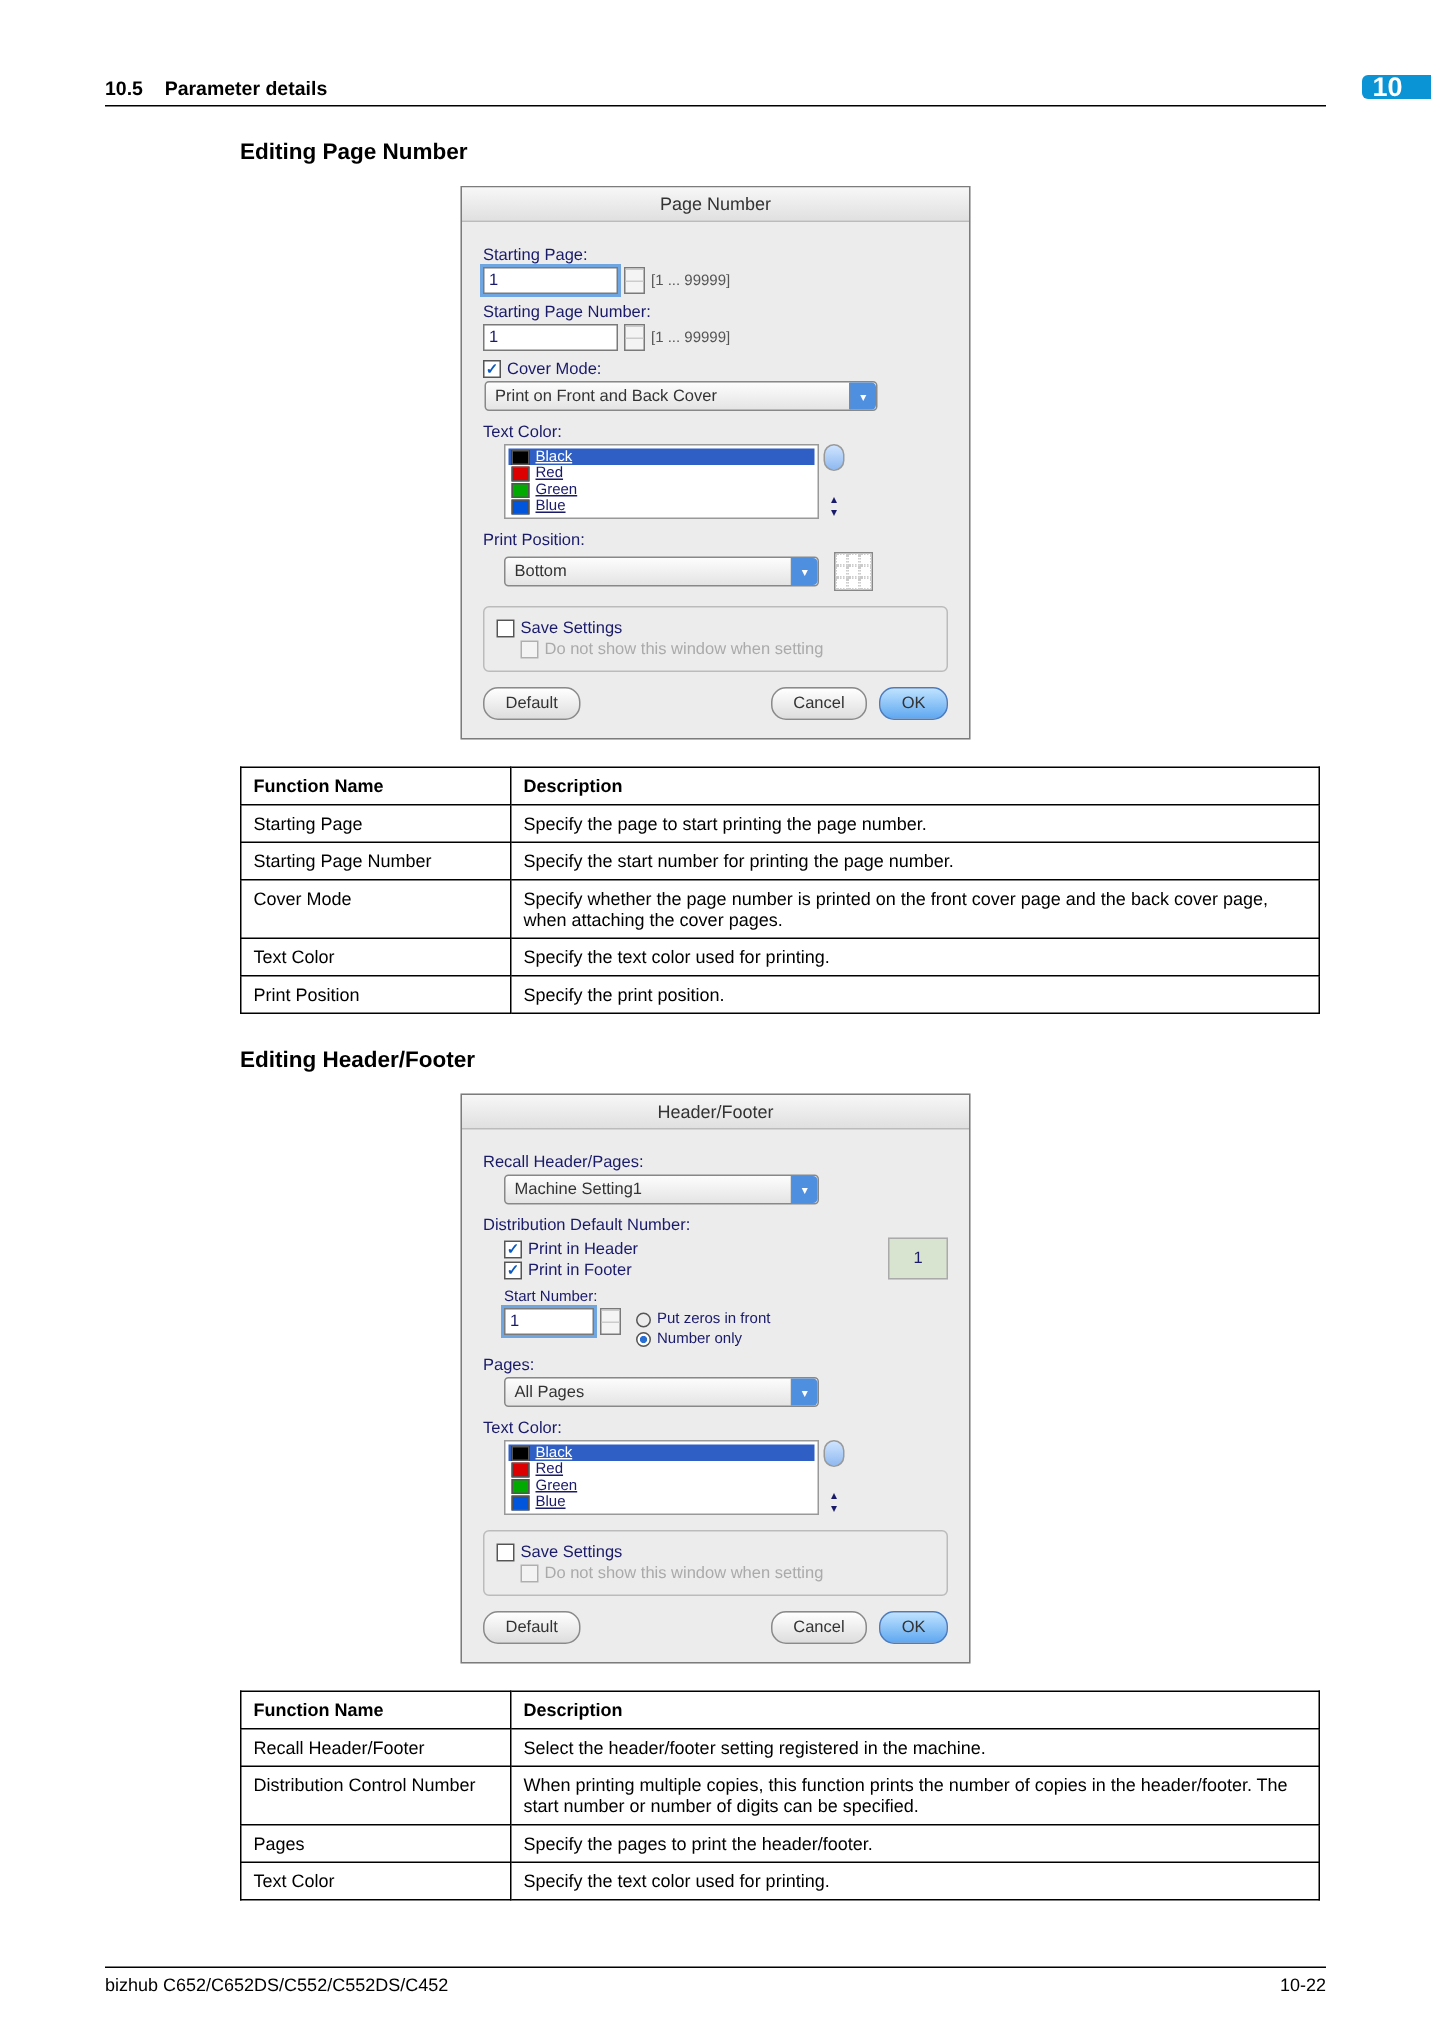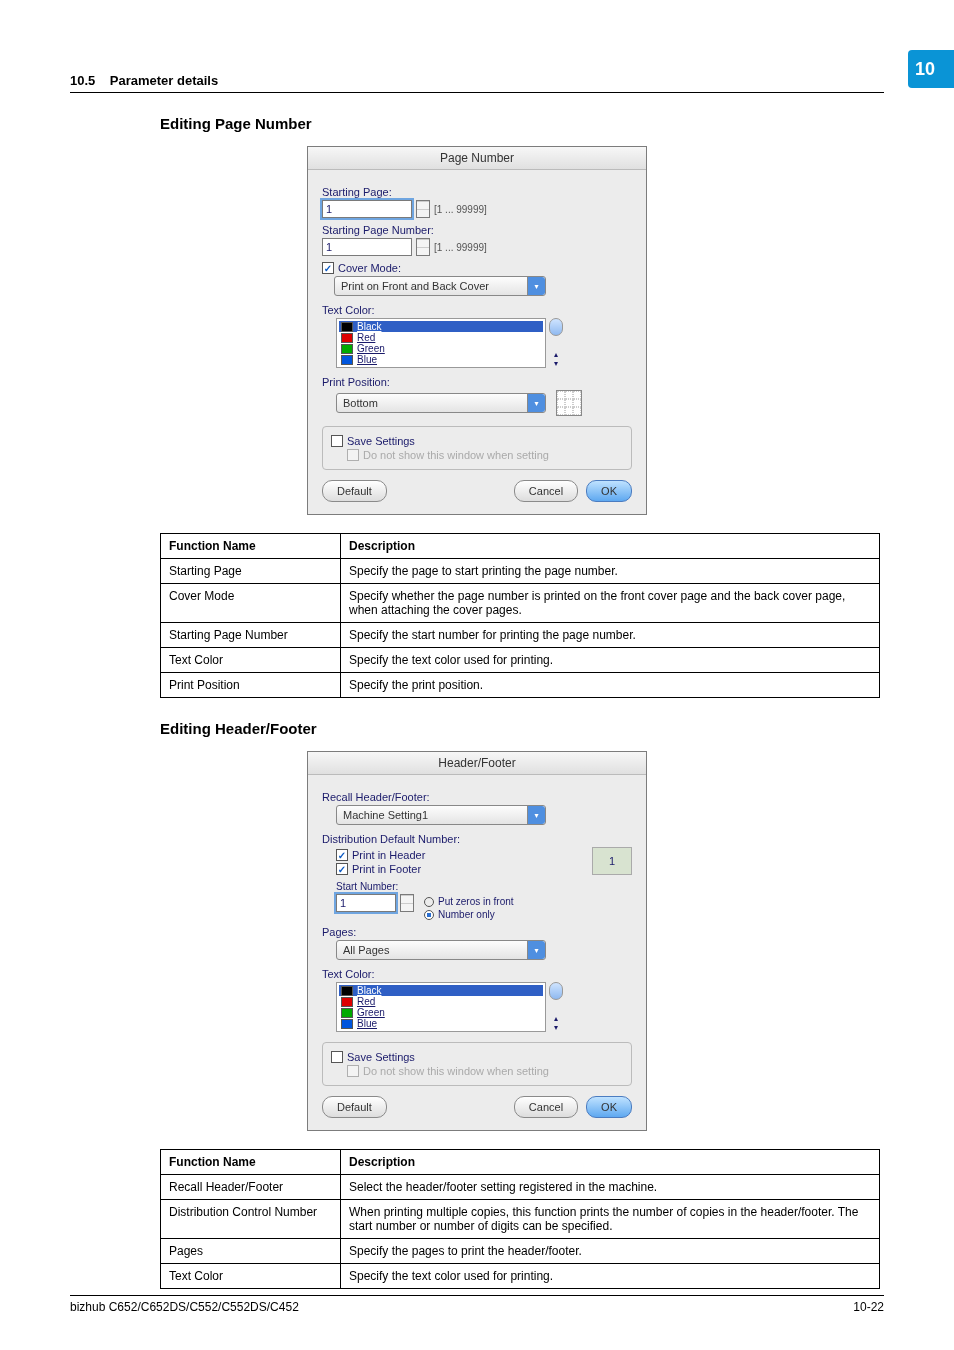--- a/index.html
+++ b/index.html
@@ -1,20 +1,20 @@
 <!DOCTYPE html>
 <html><head>
 <meta charset="utf-8">
 <style>
   * { box-sizing: border-box; margin: 0; padding: 0; }
   html, body { width: 954px; height: 1350px; font-family: Arial, Helvetica, sans-serif; background: #fff; color: #000; }
   .page { width: 954px; height: 1350px; position: relative; padding: 50px 70px 40px 70px; }
   .header-row { display: flex; justify-content: space-between; align-items: flex-end; border-bottom: 1px solid #000; padding-bottom: 4px; margin-bottom: 22px; }
   .header-left { font-size: 13px; font-weight: bold; }
-  .header-right { width: 46px; height: 38px; background: #0a94d6; color: #fff; font-weight: bold; font-size: 18px; display: flex; align-items: center; justify-content: center; border-top-left-radius: 4px; border-bottom-left-radius: 4px; margin-right:-70px; padding-right:12px;}
+  .header-right { width: 46px; height: 16px; background: #0a94d6; color: #fff; font-weight: bold; font-size: 18px; display: flex; align-items: center; justify-content: center; border-top-left-radius: 4px; border-bottom-left-radius: 4px; margin-right:-70px; padding-right:12px;}
   .section-title { font-size: 15px; font-weight: bold; margin: 10px 0 14px 90px; }
   .screenshot-box { width: 340px; margin: 0 auto 18px auto; border: 1px solid #7c7c7c; background: #ececec; font-family: "Lucida Grande","Segoe UI",Arial,sans-serif; font-size: 11px; color: #1a1a6a; }
   .sb-titlebar { text-align: center; padding: 4px 0; border-bottom: 1px solid #bbb; background: linear-gradient(#f7f7f7,#e0e0e0); font-size: 12px; color: #333; }
   .sb-inner { padding: 12px 14px 10px 14px; }
   .lbl { font-size: 11px; color: #1a1a6a; margin: 4px 0 2px 0; }
   .field-row { display: flex; align-items: center; gap: 4px; margin-bottom: 6px; }
   .mac-input { width: 90px; height: 18px; background: #fff; border: 1px solid #7a7a7a; font-size: 11px; padding: 0 3px; display:flex; align-items:center;}
   .mac-input.sel { outline: 2px solid #6fa5e0; }
   .stepper { width: 14px; height: 18px; border: 1px solid #7a7a7a; background: #f4f4f4; display:flex; flex-direction:column;}
   .stepper::before,.stepper::after{content:"";flex:1;border-top:1px solid #ccc;}
@@ -38,21 +38,21 @@
   .mac-btn { height:22px; border:1px solid #8a8a8a; border-radius:10px; background:linear-gradient(#fff,#ddd); font-size:11px; padding:0 14px; display:flex; align-items:center; color:#333;}
   .mac-btn.primary { background:linear-gradient(#bfe2ff,#5ea8f0); border-color:#4b7cc0;}
   .scroll-thumb{width:14px;border:1px solid #999;border-radius:7px;background:linear-gradient(#cfe4ff,#8fb9f0);}
 
   
   .func-table { width: 720px; margin: 0 0 22px 90px; border-collapse: collapse; font-size: 12px; }
   .func-table th, .func-table td { border: 1px solid #000; padding: 5px 8px; text-align: left; vertical-align: top; }
   .func-table th { font-weight: bold; }
   .func-table .col1 { width: 180px; }
 
-  .footer { position: absolute; bottom: 36px; left: 70px; right: 70px; border-top: 1px solid #000; display: flex; justify-content: space-between; font-size: 12px; padding-top: 4px; }
+  .footer { position: absolute; bottom: 20px; left: 70px; right: 70px; border-top: 1px solid #000; display: flex; justify-content: space-between; font-size: 12px; padding-top: 4px; }
 </style>
 </head>
 <body>
 
 <div class="page">
   <div class="header-row">
     <div class="header-left">
       <span>10.5</span>&nbsp;&nbsp;&nbsp;
       <span>Parameter details</span>
     </div>
@@ -73,21 +73,21 @@
       <div class="lbl">Starting Page Number:</div>
       <div class="field-row">
         <div class="mac-input">1</div>
         <div class="stepper"></div>
         <span class="range">[1 ... 99999]</span>
       </div>
       <div class="chk">
           <span class="chkbox on"></span>
           <span class="lbl" style="margin:0">Cover Mode:</span>
         </div>
-      <div class="mac-select" style="width:212px;margin-left:12px;">
+      <div class="mac-select" style="width:262px;margin-left:1px;">
         <span class="sel-txt">Print on Front and Back Cover</span>
         <span class="sel-btn">▾</span>
       </div>
       <div class="lbl" style="margin-top:8px">Text Color:</div>
       <div style="display:flex;align-items:stretch;gap:3px;margin-left:14px;">
         <div class="color-list">
           <div class="color-row sel">
               <span class="swatch" style="background:#000"></span>
               <span>Black</span>
             </div>
@@ -152,44 +152,44 @@
     <tbody>
         <tr>
           <th class="col1">Function Name</th>
           <th>Description</th>
         </tr>
     <tr>
           <td>Starting Page</td>
           <td>Specify the page to start printing the page number.</td>
         </tr>
     <tr>
+          <td>Starting Page Number</td>
+          <td>Specify the start number for printing the page number.</td>
+        </tr>
+    <tr>
           <td>Cover Mode</td>
           <td>Specify whether the page number is printed on the front cover page and the back cover page, when attaching the cover pages.</td>
-        </tr>
-    <tr>
-          <td>Starting Page Number</td>
-          <td>Specify the start number for printing the page number.</td>
         </tr>
     <tr>
           <td>Text Color</td>
           <td>Specify the text color used for printing.</td>
         </tr>
     <tr>
           <td>Print Position</td>
           <td>Specify the print position.</td>
         </tr>
   </tbody>
     </table>
 
   <div class="section-title">Editing Header/Footer</div>
 
   <div class="screenshot-box">
     <div class="sb-titlebar">Header/Footer</div>
     <div class="sb-inner">
-      <div class="lbl">Recall Header/Footer:</div>
+      <div class="lbl">Recall Header/Pages:</div>
       <div class="mac-select" style="width:210px;margin-left:14px;">
         <span class="sel-txt">Machine Setting1</span>
         <span class="sel-btn">▾</span>
       </div>
       <div class="lbl" style="margin-top:8px">Distribution Default Number:</div>
       <div style="display:flex;justify-content:space-between;align-items:flex-start;">
         <div style="margin-left:14px;">
           <div class="chk">
               <span class="chkbox on"></span>
               <span class="lbl" style="margin:0">Print in Header</span>

